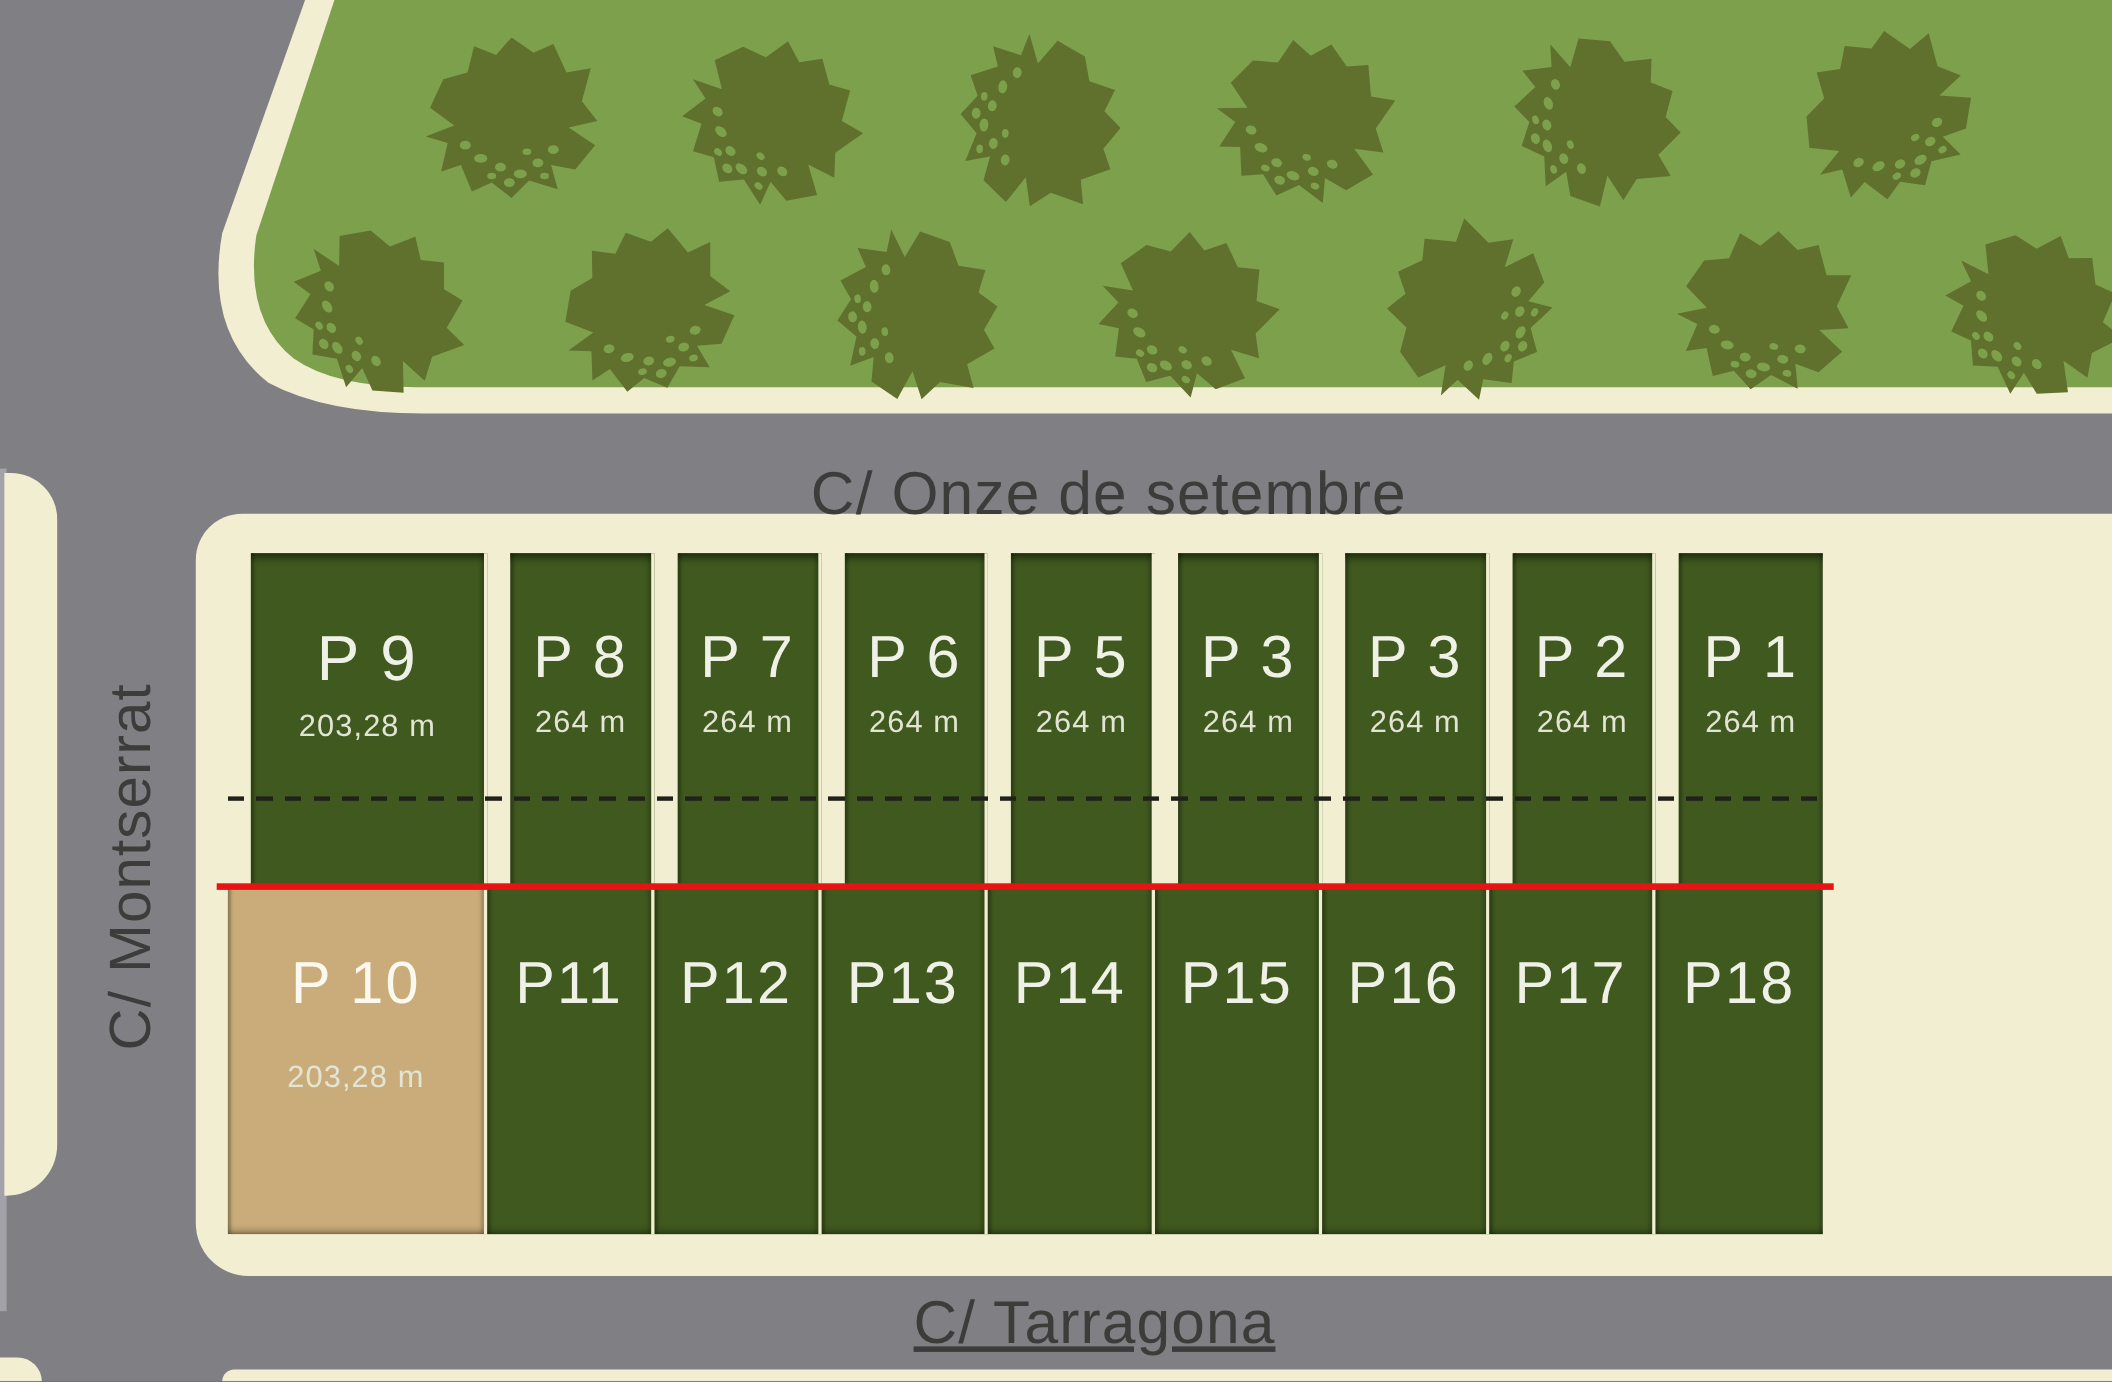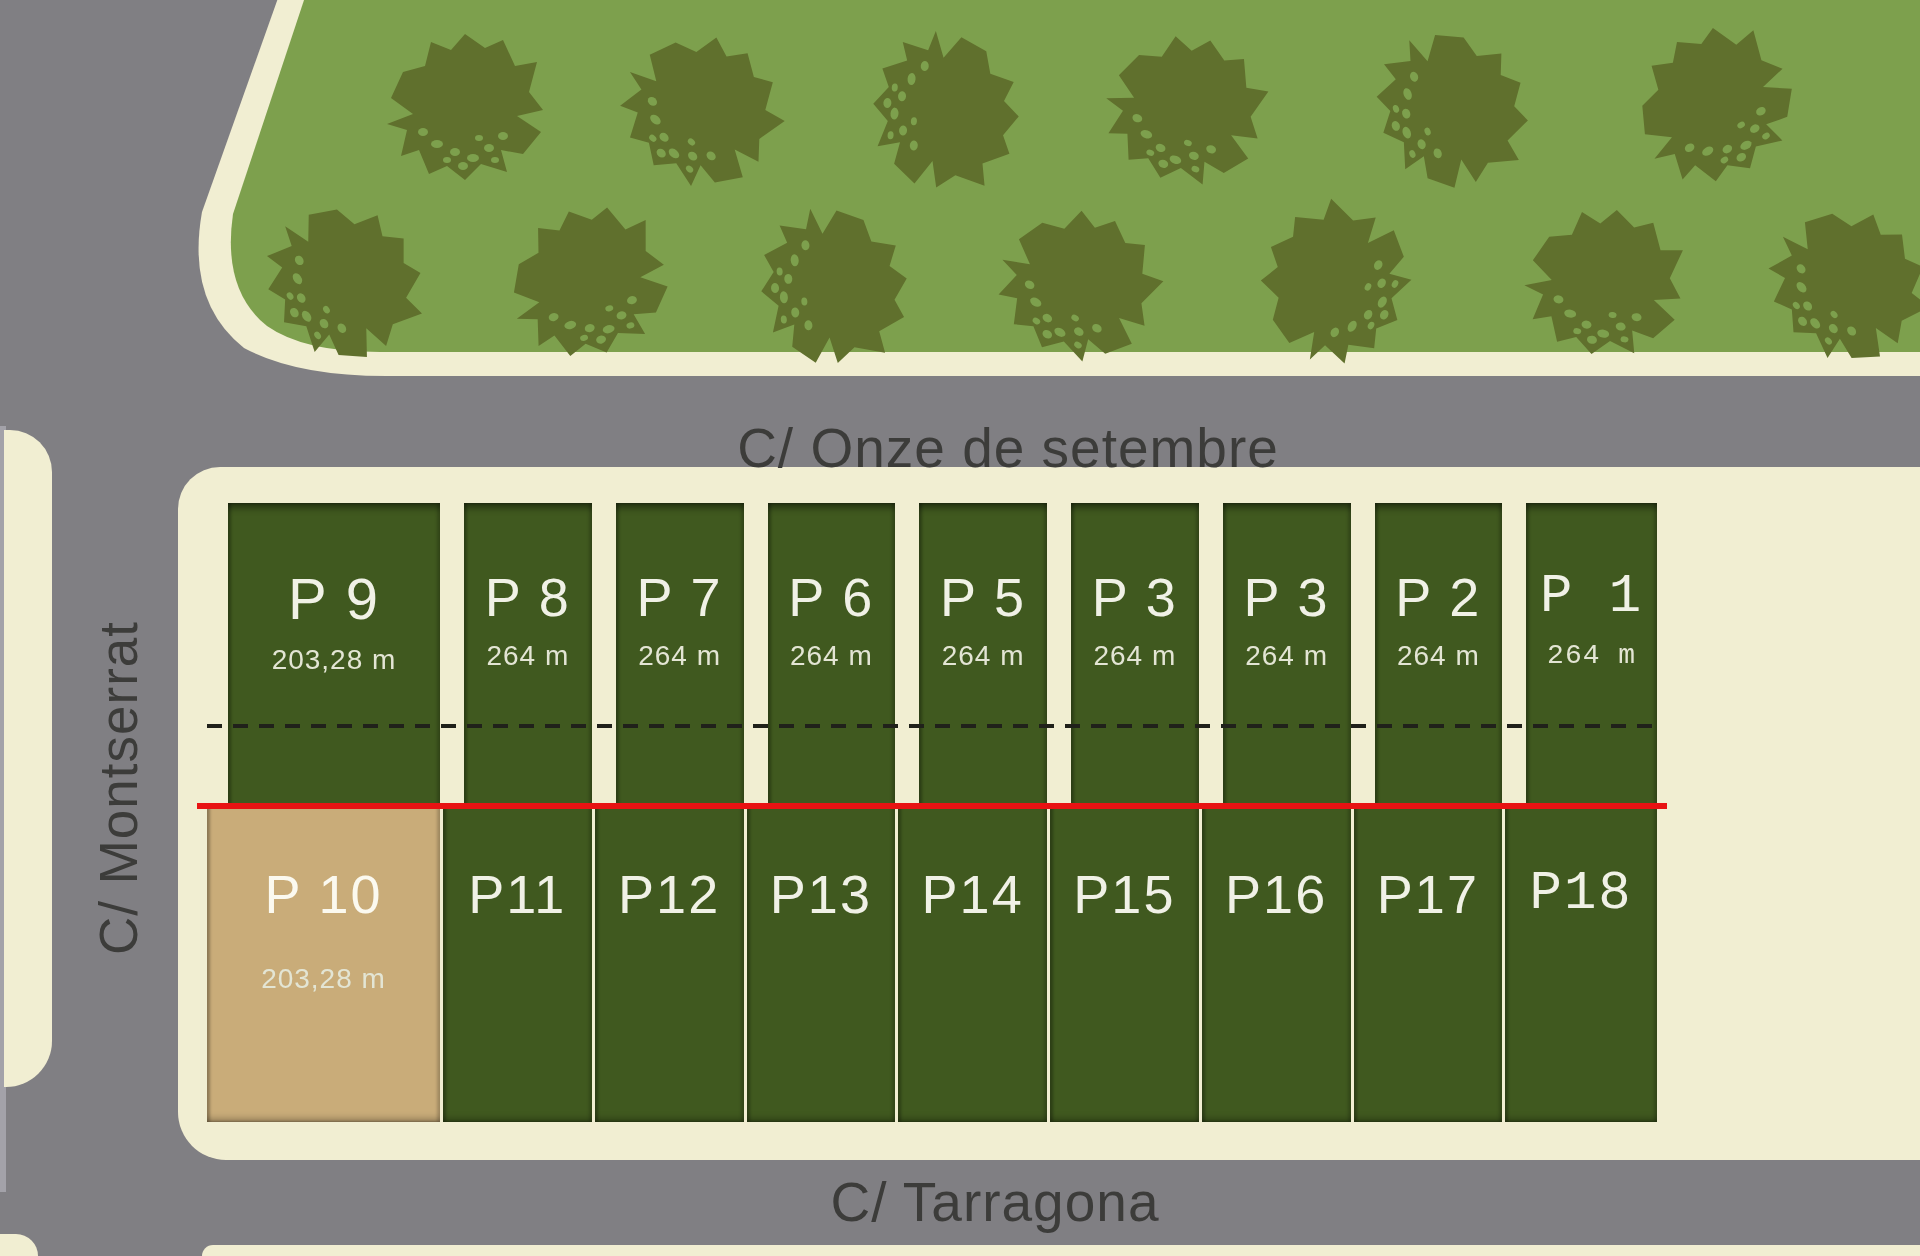--- a/index.html
+++ b/index.html
@@ -10,21 +10,21 @@
   }
   
   .park-svg{position:absolute;left:0;top:0;z-index:1;}
   
   .street-label{
     position:absolute; color:var(--street-text,#3c3c3a);
     font-weight:500; z-index:4; text-align:center;
     font-size:55px; letter-spacing:1px; transform-origin:center;
   }
   .street-label.top{left:708px; top:396px; width:600px;margin-top:20px;}
-  .street-label.bottom{left:795px; top:1170px; width:400px;}
+  .street-label.bottom{left:795px; top:1170px; width:400px;text-decoration:underline;}
   .street-label.left{
     left:-190px; top:756px; width:620px; height:64px;
     transform:rotate(-90deg); font-size:53px;
   }
   
   .west-block{
     position:absolute; left:4px; top:430px; width:48px; height:657px;
     background:var(--curb-cream,#f1eed2);
     border-radius:0 42px 46px 0; z-index:2;
   }
@@ -43,21 +43,21 @@
     position:absolute; left:207px; top:503px; width:1450px; height:619px;
     display:grid; grid-template-columns:236px repeat(8,1fr);
     grid-template-rows:303px 316px; z-index:3;
   }
   .cell{
     box-sizing:border-box; background:var(--plot-green,#40591f);
     border-right:3px solid var(--curb-cream,#f1eed2);
     display:flex; flex-direction:column; align-items:center; gap:14px;
     color:var(--label-white,#f0f1e6); overflow:hidden;
   }
-  .cell:nth-child(9n){border-right:none;font-family:Liberation Mono, monospace;}
+  .cell:nth-child(9n){border-right:none;}
   .cell.top{
     padding-top:66px;
     box-shadow:inset 0 9px 7px -4px rgba(0,0,0,.42),
                inset 3px 0 3px rgba(0,0,0,.28),
                inset -3px 0 3px rgba(0,0,0,.18);
     margin-left:21px;
   }
   .cell.bottom{
     padding-top:60px;
     box-shadow:inset 3px 0 3px rgba(0,0,0,.28),

